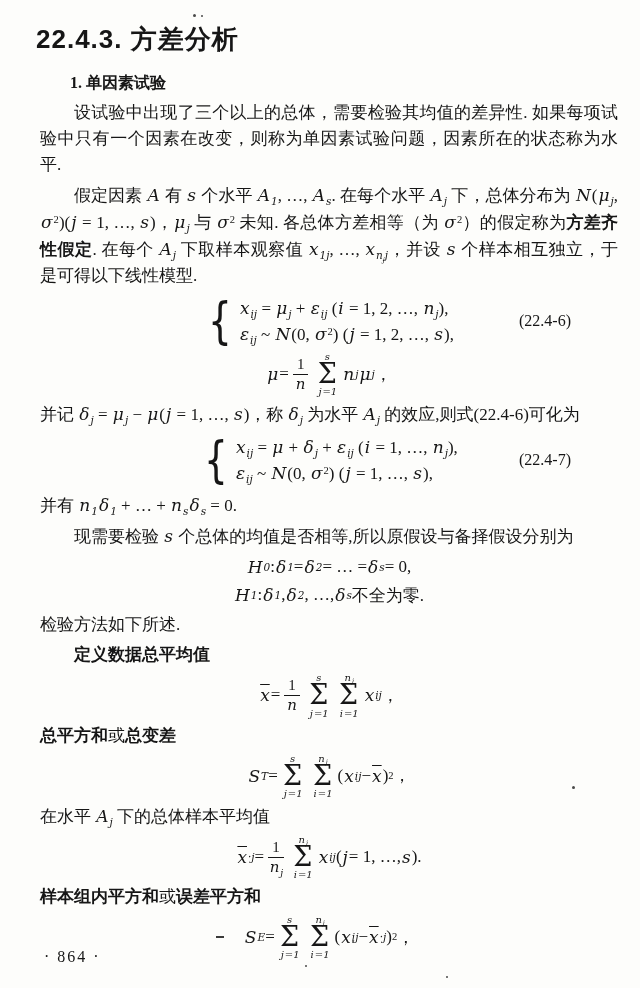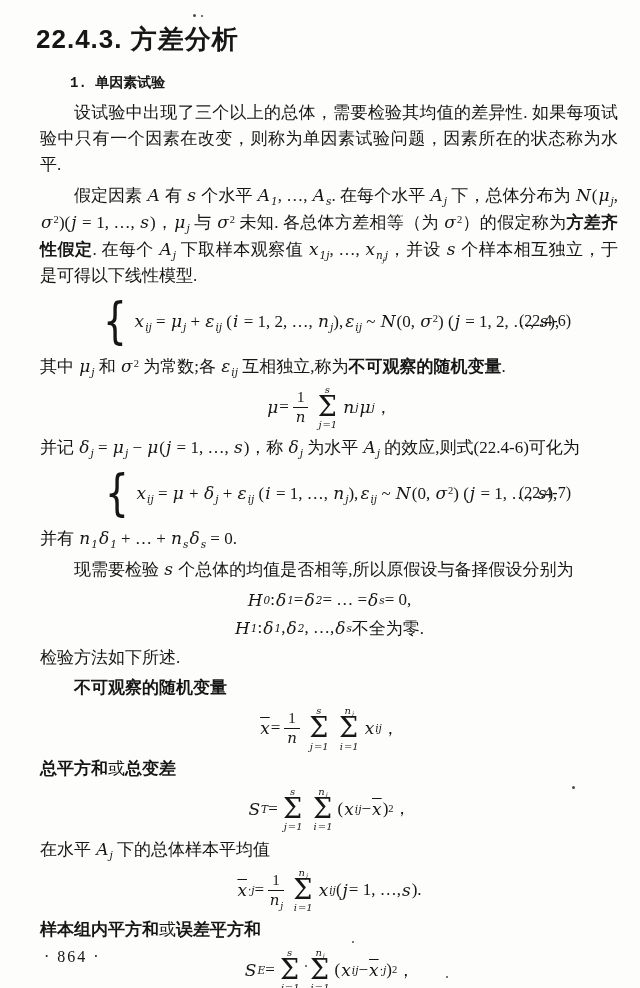--- a/index.html
+++ b/index.html
@@ -8,22 +8,22 @@
     background:#fdfdfb;color:#161616;
     font-family:"Liberation Serif","DejaVu Serif",serif;
   }
   .content{padding:22px 18px 0 36px;}
   .title{
     font-family:"Liberation Sans","DejaVu Sans",sans-serif;
     font-size:26px;font-weight:700;letter-spacing:1px;
     margin:0 0 14px 0;line-height:34px;
   }
   .subhead{
-    font-family:Liberation Mono, monospace;
-    font-size:14px;font-weight:700;line-height:26px;margin:8px 0 4px 0;
+    font-family:Liberation Serif, serif;
+    font-size:16px;font-weight:700;line-height:26px;margin:8px 0 4px 0;
     padding-left:34px;
   }
   p.body{font-size:17px;line-height:26px;margin:4px;text-align:justify;}
   p.ind{text-indent:34px;}
   .mb{font-weight:700;font-family:Liberation Sans, sans-serif;}
   .mv{font-style:italic;font-family:"DejaVu Serif",serif;padding:0 1px;}
   .msub{font-size:0.62em;font-style:italic;font-family:"DejaVu Serif",serif;
         vertical-align:-0.4em;line-height:0;}
   .msup{font-size:0.62em;vertical-align:0.5em;line-height:0;}
   .mbar{font-style:italic;font-family:"DejaVu Serif",serif;
@@ -37,21 +37,21 @@
   .slim{font-size:10px;font-style:italic;font-family:"DejaVu Serif",serif;line-height:1.1;}
   .ssig{font-size:27px;line-height:0.9;font-family:"DejaVu Serif",serif;}
   .eq{display:flex;justify-content:center;align-items:center;position:relative;
       margin:2px 0;font-size:17px;min-height:46px;}
   .eq.tall{min-height:56px;}
   .eq.short{min-height:26px;}
   .eqtag{position:absolute;right:51px;top:50%;transform:translateY(-50%);font-size:16px;}
   .cases{display:inline-flex;align-items:center;}
   .cbrace{font-size:50px;line-height:1;font-family:"DejaVu Sans",sans-serif;
           font-weight:400;margin-right:3px;transform:scaleX(0.75);}
-  .clines{display:flex;flex-direction:row;gap:1px;}
+  .clines{display:flex;flex-direction:column;gap:1px;}
   .cline{line-height:24px;white-space:nowrap;}
   .pagenum{position:absolute;left:44px;bottom:22px;font-size:16px;letter-spacing:2px;}
   .dot{position:absolute;background:#4a4a4a;border-radius:50%;}
   .dash{position:absolute;background:#3a3a3a;}
 </style>
 </head>
 <body>
 
 <div class="page">
   <div class="content">
@@ -68,21 +68,20 @@
       <span class="cases">
         <span class="cbrace">{</span>
         <span class="clines">
           <span class="cline"><span class="mv">x</span><span class="msub">ij</span> = <span class="mv">μ</span><span class="msub">j</span> + <span class="mv">ε</span><span class="msub">ij</span>  (<span class="mv">i</span> = 1, 2, …, <span class="mv">n</span><span class="msub">j</span>),</span>
           <span class="cline"><span class="mv">ε</span><span class="msub">ij</span> ~ <span class="mv">N</span>(0, <span class="mv">σ</span><span class="msup">2</span>)  (<span class="mv">j</span> = 1, 2, …, <span class="mv">s</span>),</span>
         </span>
       </span>
       <span class="eqtag">(22.4-6)</span>
     </div>
 
-    <p class="body">其中 <span class="mv">μ</span><span class="msub">j</span> 和 <span class="mv">σ</span><span class="msup">2</span> 为常数;各 <span class="mv">ε</span><span class="msub">ij</span> 互相独立,称为<span class="mb">不可观察的随机变量</span>.</p>
 
 
     <div class="eq"><span class="mv">μ</span> = <span class="mfrac">
           <span class="fn">1</span>
           <span class="fd"><span class="mv">n</span></span>
         </span><span class="msum">
           <span class="slim"><span class="mv">s</span></span>
           <span class="ssig">Σ</span>
           <span class="slim"><span class="mv">j</span>=1</span>
         </span><span class="mv">n</span><span class="msub">j</span><span class="mv">μ</span><span class="msub">j</span>，</div>
@@ -102,21 +101,21 @@
 
     <p class="body">并有 <span class="mv">n</span><span class="msub">1</span><span class="mv">δ</span><span class="msub">1</span> + … + <span class="mv">n</span><span class="msub">s</span><span class="mv">δ</span><span class="msub">s</span> = 0.</p>
 
     <p class="body ind">现需要检验 <span class="mv">s</span> 个总体的均值是否相等,所以原假设与备择假设分别为</p>
 
     <div class="eq short"><span class="mv">H</span><span class="msub">0</span>:  <span class="mv">δ</span><span class="msub">1</span> = <span class="mv">δ</span><span class="msub">2</span> = … = <span class="mv">δ</span><span class="msub">s</span> = 0,</div>
     <div class="eq short"><span class="mv">H</span><span class="msub">1</span>:  <span class="mv">δ</span><span class="msub">1</span>, <span class="mv">δ</span><span class="msub">2</span>, …, <span class="mv">δ</span><span class="msub">s</span> 不全为零.</div>
 
     <p class="body">检验方法如下所述.</p>
 
-    <p class="body ind"><span class="mb">不可观察的随机变量</span></p>
+    <p class="body ind"><span class="mb">定义数据总平均值</span></p>
 
     <div class="eq"><span class="mbar">x</span> = <span class="mfrac">
           <span class="fn">1</span>
           <span class="fd"><span class="mv">n</span></span>
         </span><span class="msum">
           <span class="slim"><span class="mv">s</span></span>
           <span class="ssig">Σ</span>
           <span class="slim"><span class="mv">j</span>=1</span>
         </span><span class="msum">
           <span class="slim"><span class="mv">n</span><span class="msub">j</span></span>

